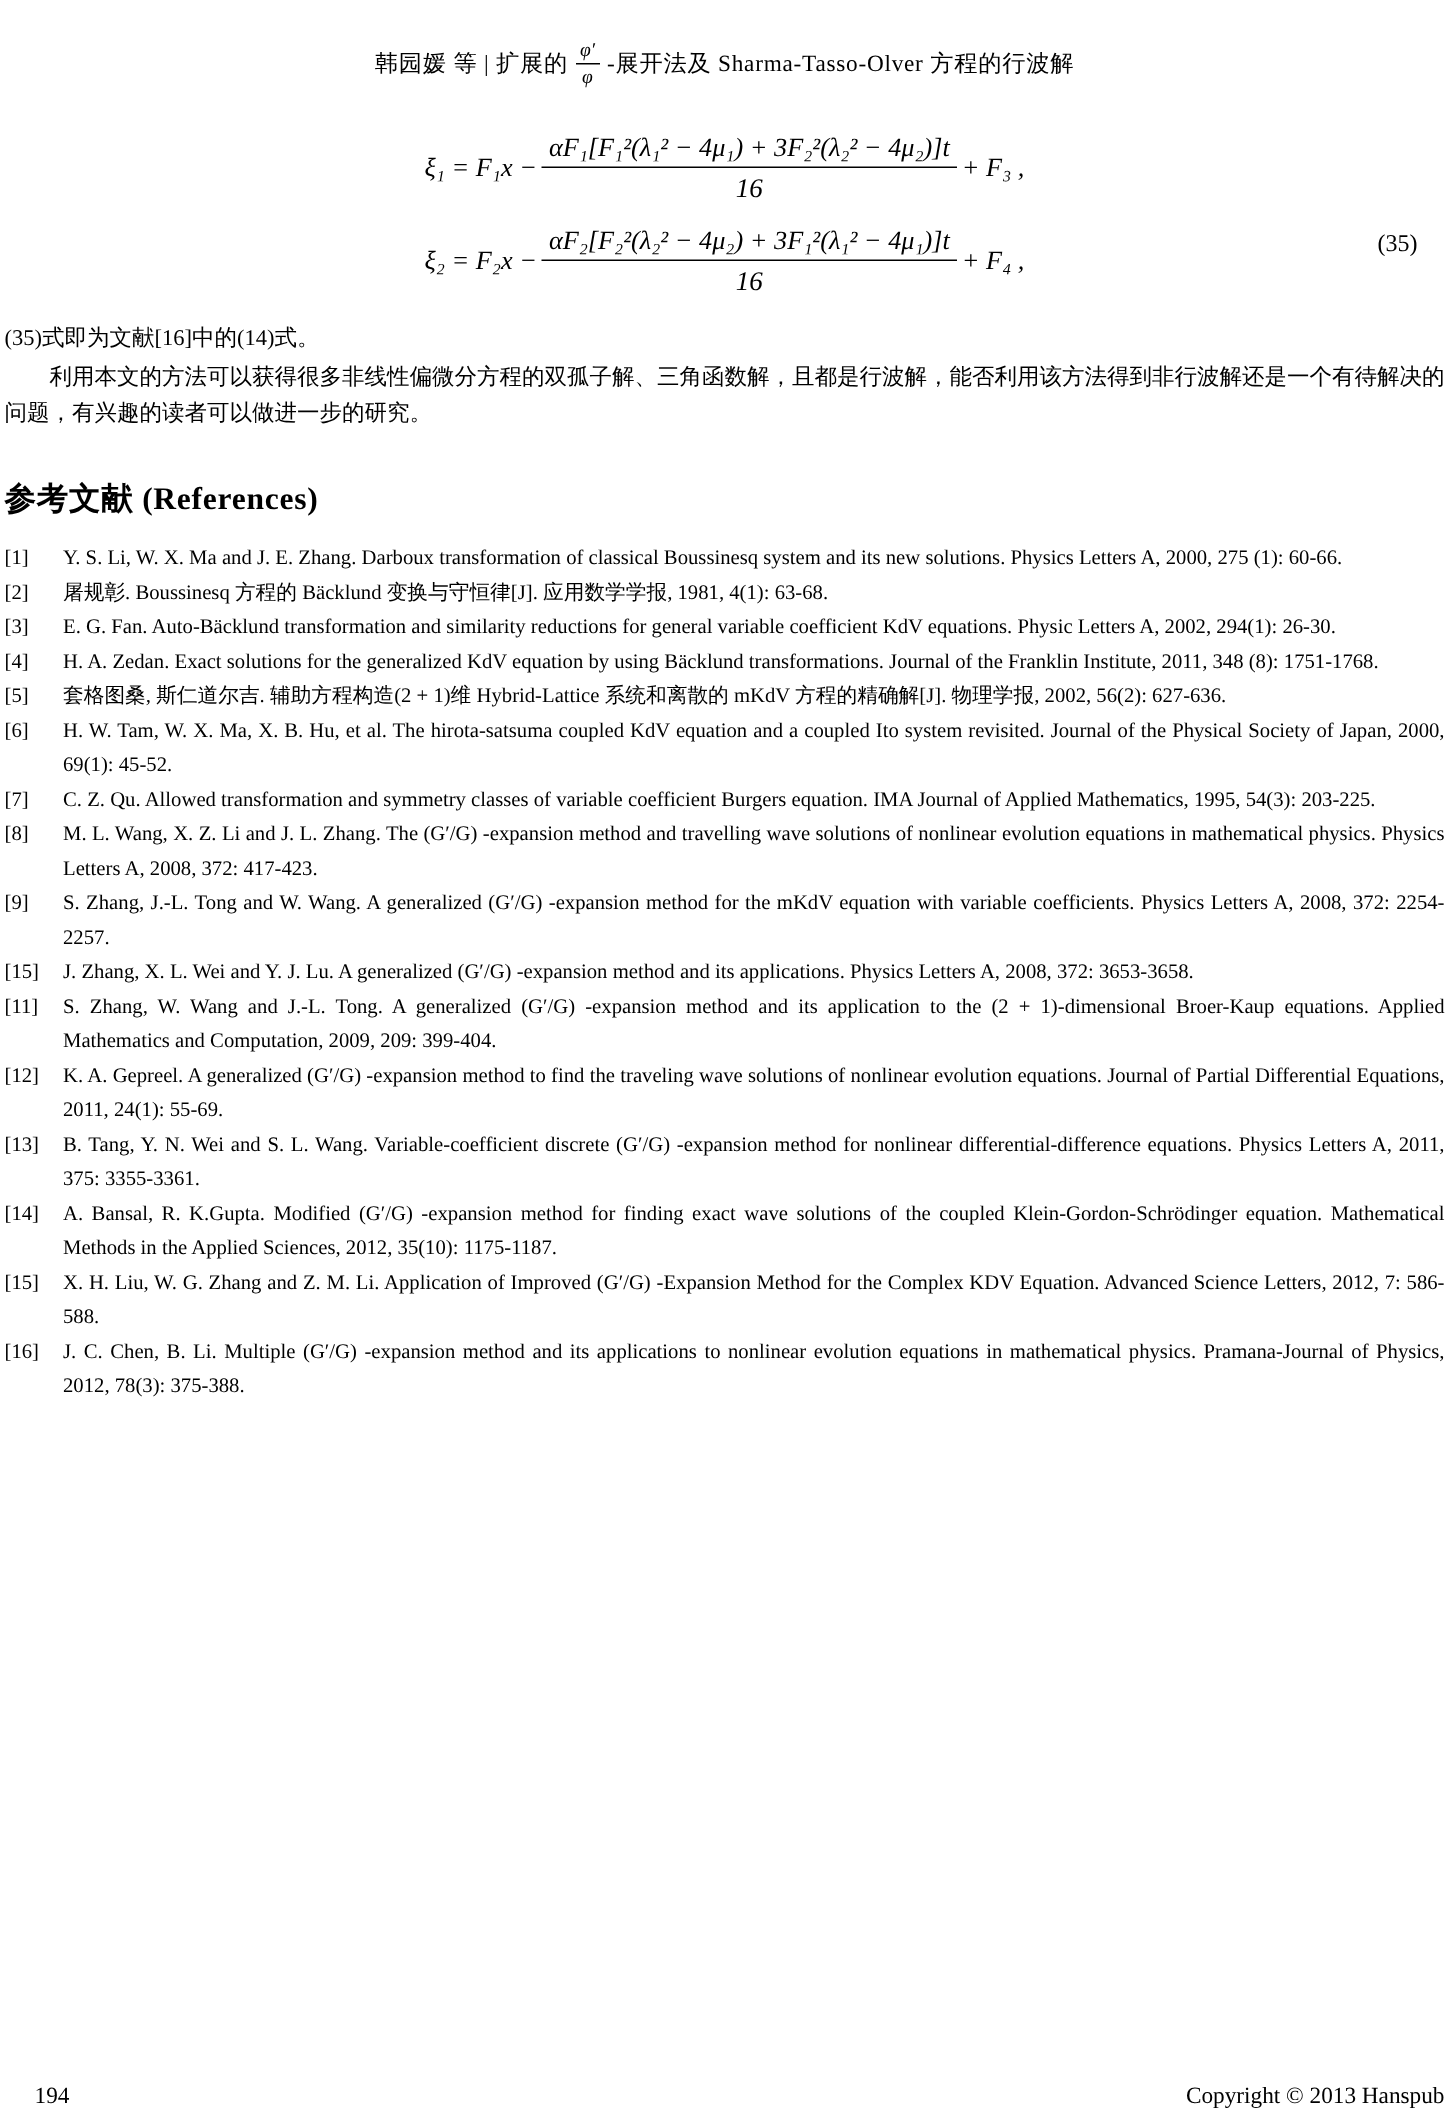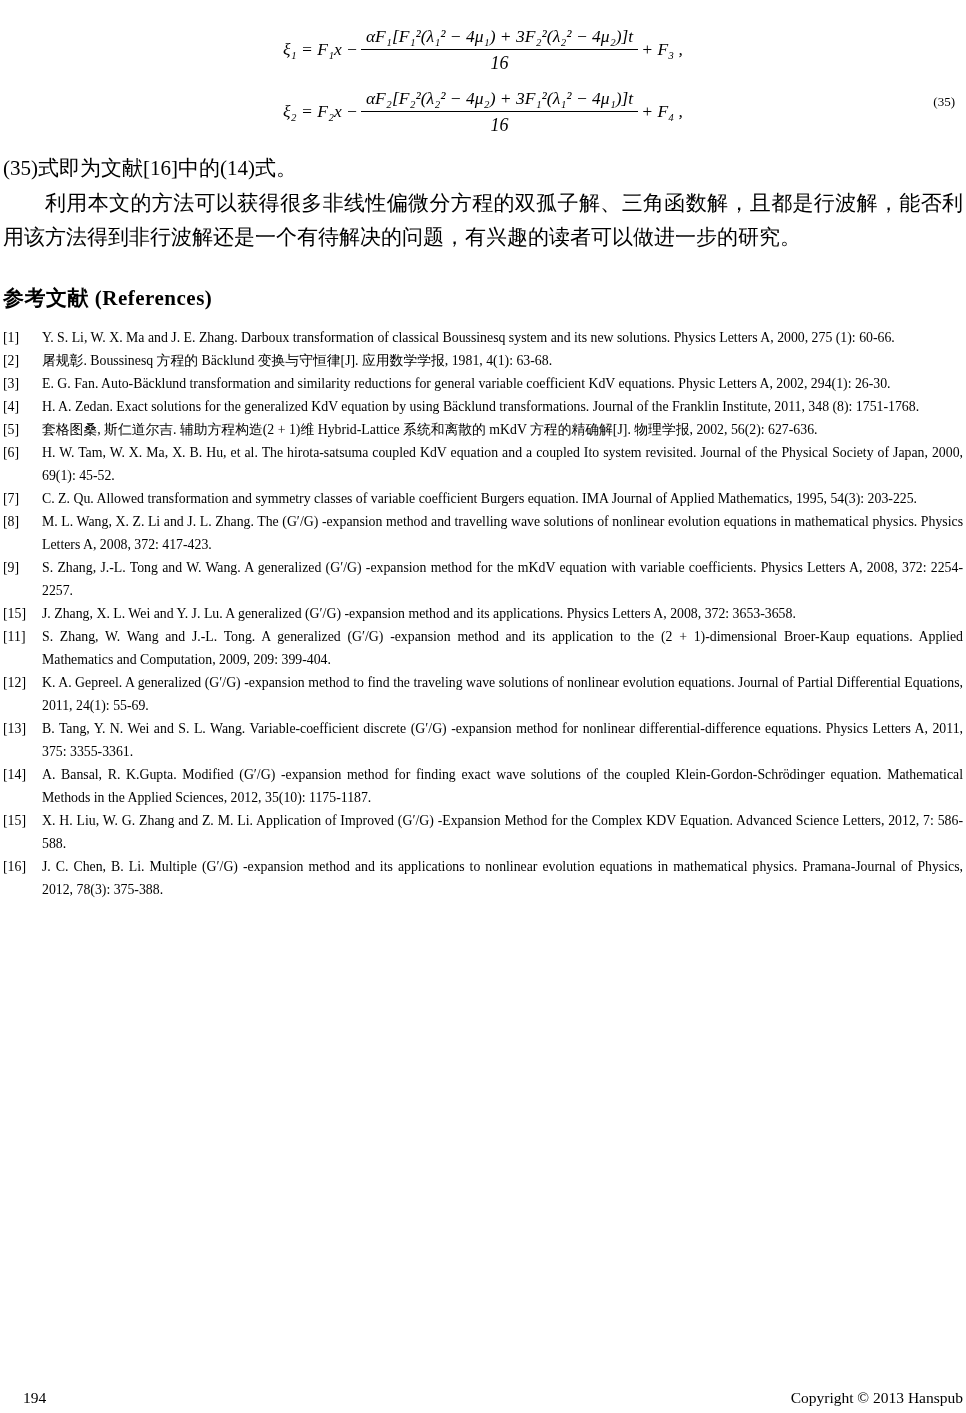--- a/index.html
+++ b/index.html
@@ -55,29 +55,29 @@
     display: flex;
     align-items: center;
     font-style: italic;
     font-size: 17.5px;
     gap: 3px;
   }
   .eq-row .frac .num { padding: 0 5px 3px 5px; font-size: 17.5px; }
   .eq-row .frac .den { padding-top: 3px; font-size: 18px; }
   .eq-number {
     position: absolute;
-    right: 8px;
+    right: 18px;
     bottom: 26px;
     font-style: normal;
-    font-size: 13px;
+    font-size: 16px;
   }
 
   
   .para {
-    font-size: 21px;
+    font-size: 15px;
     line-height: 1.6;
     text-align: justify;
   }
   .para-first { margin-top: 16px; }
   .para-indent { text-indent: 2em; margin-top: 2px; }
 
   
   .ref-heading {
     margin-top: 30px;
     font-size: 21px;
@@ -115,20 +115,28 @@
     right: 3px;
     bottom: 6px;
     font-size: 15.5px;
   }
 </style>
 </head>
 <body>
 
 <div class="page">
 
+  <div class="running-head">
+    <span class="zh">韩园媛 等 | 扩展的</span>
+    <span class="frac head-frac">
+      <span class="num">φ′</span>
+      <span class="den">φ</span>
+    </span>
+    <span class="zh">-展开法及 Sharma-Tasso-Olver 方程的行波解</span>
+  </div>
 
   <div class="equations">
     <div class="eq-row">
       <span>ξ₁ = F₁x −</span>
       <span class="frac">
         <span class="num">αF₁[F₁²(λ₁² − 4μ₁) + 3F₂²(λ₂² − 4μ₂)]t</span>
         <span class="den">16</span>
       </span>
       <span>+ F₃ ,</span>
     </div>

